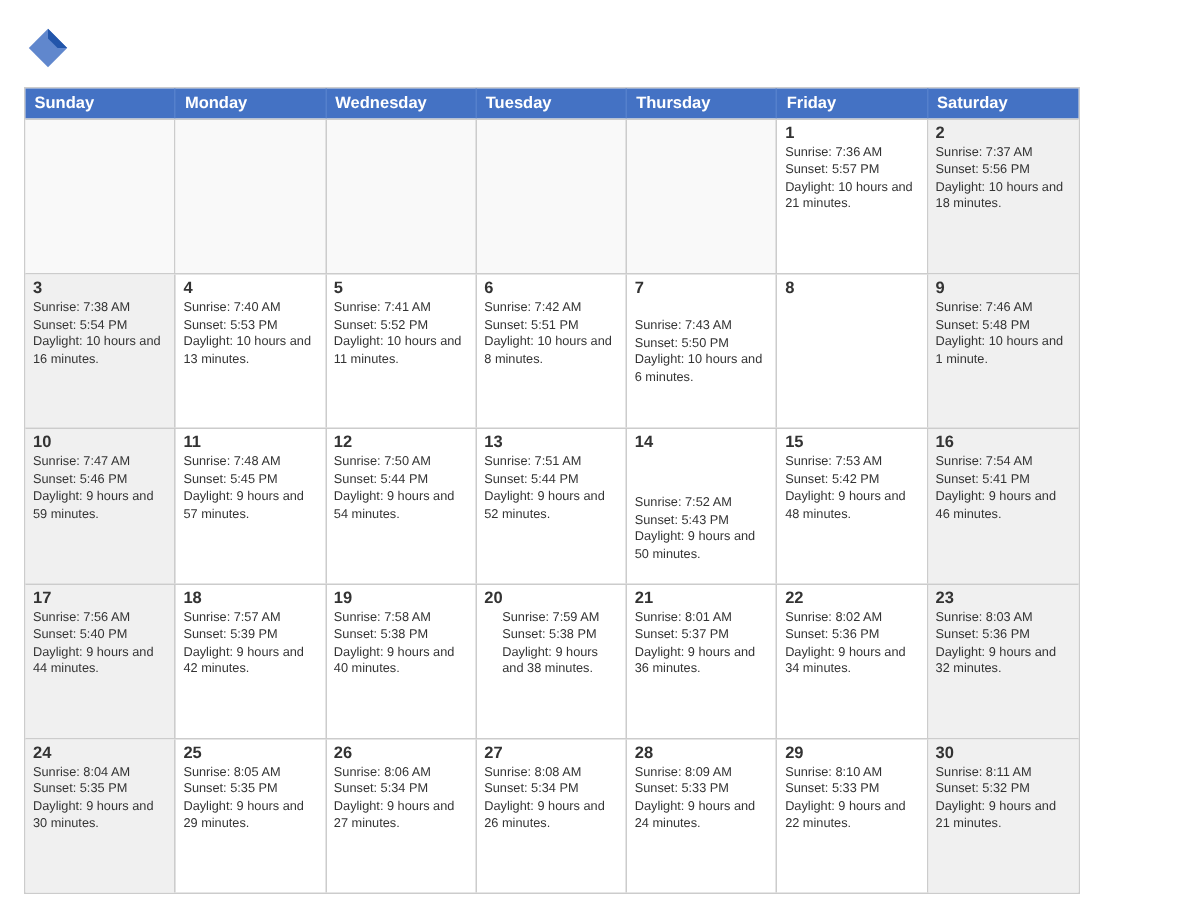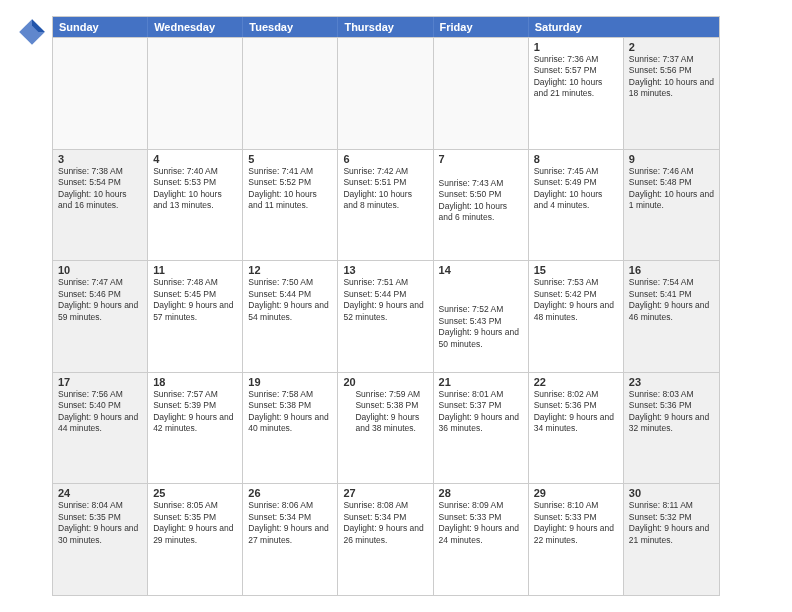--- a/index.html
+++ b/index.html
@@ -8,21 +8,21 @@
       background: #fff;
       width: 792px;
       height: 612px;
       overflow: hidden;
     }
     .page {
       width: 736px;
       height: 612px;
       padding: 16px;
       display: flex;
-      flex-direction: row;
+      flex-direction: column;
     }
     .header {
       display: flex;
       justify-content: space-between;
       align-items: flex-start;
       margin-bottom: 10px;
     }
     .logo {
       display: flex;
       align-items: center;
@@ -124,20 +124,21 @@
     </div>
     <div class="title-block">
       <div class="month-title"></div>
       <div class="location"></div>
     </div>
   </div>
 
   <div class="calendar">
     <div class="cal-header">
     <div class="cal-header-cell">Sunday</div>
+        <div class="cal-header-cell">Monday</div>
         <div class="cal-header-cell">Wednesday</div>
         <div class="cal-header-cell">Tuesday</div>
         <div class="cal-header-cell">Thursday</div>
         <div class="cal-header-cell">Friday</div>
         <div class="cal-header-cell">Saturday</div>
       </div>
     <div class="cal-body">
     <div class="cal-row">
           <div class="cal-cell empty"></div>
           <div class="cal-cell empty"></div>
@@ -183,23 +184,20 @@
 Daylight: 10 hours and 8 minutes.</div>
           </div>
           <div class="cal-cell">
             <span class="day-num">7</span>
             <div class="cell-info" style="white-space: pre-line; margin-top: 13px;">Sunrise: 7:43 AM
 Sunset: 5:50 PM
 Daylight: 10 hours and 6 minutes.</div>
           </div>
           <div class="cal-cell">
             <span class="day-num">8</span>
-            <div class="cell-info" style="white-space: pre-line;">Sunrise: 7:45 AM
-Sunset: 5:49 PM
-Daylight: 10 hours and 4 minutes.</div>
           </div>
           <div class="cal-cell shaded">
             <span class="day-num">9</span>
             <div class="cell-info" style="white-space: pre-line;">Sunrise: 7:46 AM
 Sunset: 5:48 PM
 Daylight: 10 hours and 1 minute.</div>
           </div>
         </div>
         <div class="cal-row">
           <div class="cal-cell shaded">

